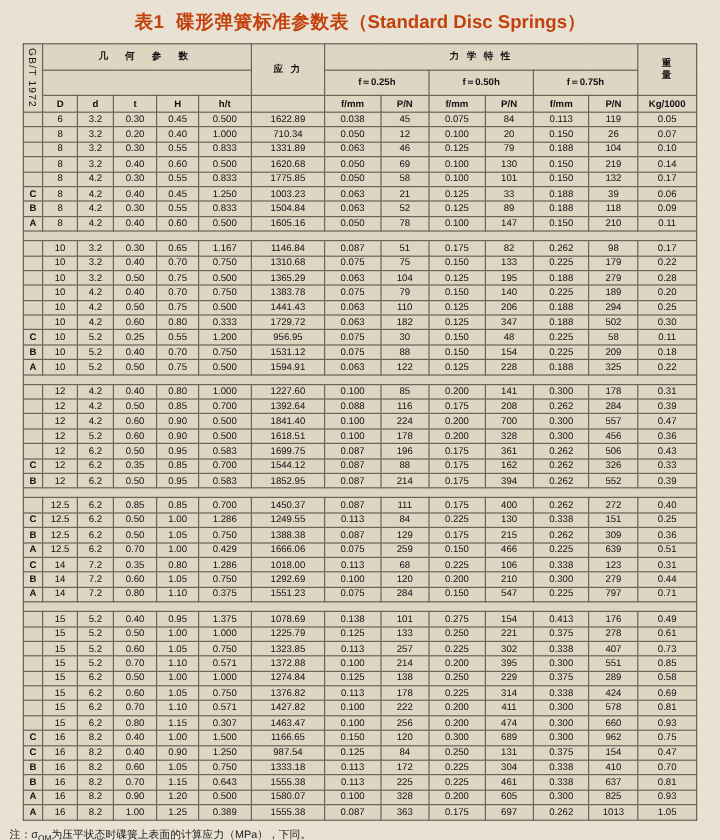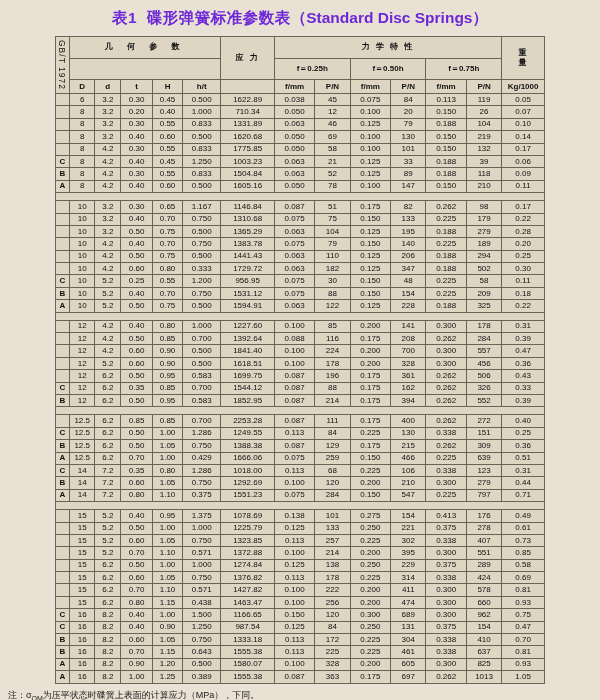--- a/index.html
+++ b/index.html
@@ -11,27 +11,27 @@
     overflow:hidden;
   }
   .page { position:relative; width:600px; height:700px; box-sizing:border-box; padding:0; }
 
   .title {
     text-align:center;
     font-size:15.5px;
     font-weight:bold;
     letter-spacing:0.5px;
     padding:8px 0 7px 0;
-    color:#6d28d9;
+    color:#c2410c;
   }
   .title .t-en { letter-spacing:0px; }
 
   table.main {
     border-collapse:collapse;
-    width:490px;
+    width:562px;
     margin:0 auto;
     table-layout:fixed;
     background:#ded5c3;
   }
   table.main td, table.main th {
     border:1px solid #6b6357;
     padding:0;
     font-size:8px;
     line-height:10px;
     text-align:center;
@@ -540,21 +540,21 @@
         <tr class="spacer">
           <td colspan="14"></td>
         </tr>
         <tr class="d">
           <td class="grp"></td>
           <td class="num">12.5</td>
           <td class="num">6.2</td>
           <td class="num">0.85</td>
           <td class="num">0.85</td>
           <td class="num">0.700</td>
-          <td class="num">2253.28</td>
+          <td class="num">1450.37</td>
           <td class="num">0.087</td>
           <td class="num">111</td>
           <td class="num">0.175</td>
           <td class="num">400</td>
           <td class="num">0.262</td>
           <td class="num">272</td>
           <td class="num">0.40</td>
         </tr>
         <tr class="d">
           <td class="grp">C</td>
@@ -766,21 +766,21 @@
           <td class="num">0.300</td>
           <td class="num">578</td>
           <td class="num">0.81</td>
         </tr>
         <tr class="d">
           <td class="grp"></td>
           <td class="num">15</td>
           <td class="num">6.2</td>
           <td class="num">0.80</td>
           <td class="num">1.15</td>
-          <td class="num">0.438</td>
+          <td class="num">0.307</td>
           <td class="num">1463.47</td>
           <td class="num">0.100</td>
           <td class="num">256</td>
           <td class="num">0.200</td>
           <td class="num">474</td>
           <td class="num">0.300</td>
           <td class="num">660</td>
           <td class="num">0.93</td>
         </tr>
         <tr class="d">

